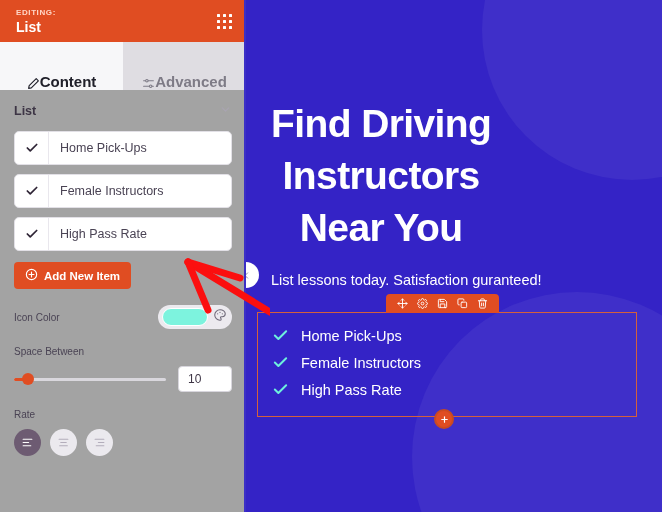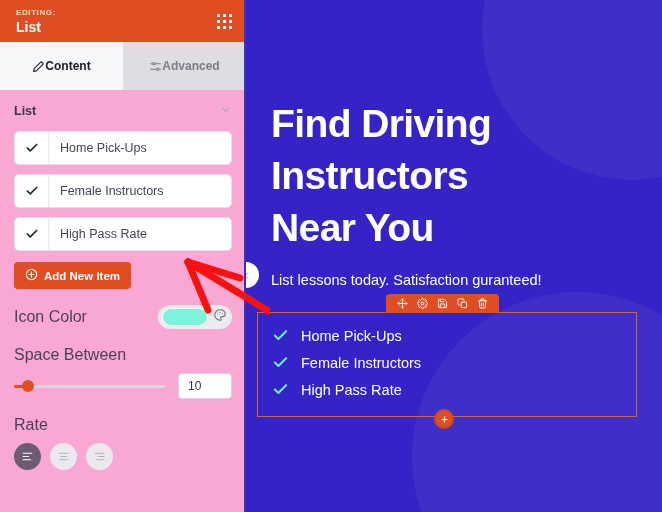--- a/index.html
+++ b/index.html
@@ -12,21 +12,21 @@
   #app {
     position: relative;
     width: 662px; height: 512px;
     display: flex;
   }
 
   
   .panel {
     position: relative;
     width: 246px; height: 512px;
-    background: #f9a8d4;
+    background: #a3a3a3;
     display: flex; flex-direction: column;
     flex: none;
   }
   .panel-edge {
     position: absolute; top: 0; right: 0;
     width: 2px; height: 512px;
     background: #3b2fc6;
   }
 
   .panel-header {
@@ -44,22 +44,22 @@
   }
   .editing-title { font-size: 14px; font-weight: 700; color: #fff; }
   .grid-dots {
     display: grid; grid-template-columns: repeat(3, 3px);
     grid-gap: 3px; cursor: pointer;
   }
   .grid-dots i { width: 3px; height: 3px; background: #fff; display: block; border-radius: .5px; }
 
   .tabs { height: 48px; display: flex; flex: none; }
   .tab {
-    flex: 1; display: flex; align-items: center; justify-content: center;
-    font-size: 12px; cursor: pointer;
+    flex: 1; display: flex; align-items: flex-end; justify-content: center;
+    font-size: 15px; cursor: pointer;
   }
   .tab.active { background: #f7f7f9; color: #20202a; font-weight: 600; }
   .tab.inactive { background: #dfdde2; color: #7e7b86; font-weight: 700; }
   .tab svg { display: block; }
 
   .panel-body { flex: 1; overflow: hidden; padding: 0 14px; }
 
   .section-head {
     height: 38px; display: flex; align-items: center;
     justify-content: space-between; cursor: pointer;
@@ -86,21 +86,21 @@
   .add-btn {
     margin-top: 11px;
     height: 27px; background: #e04d22; border: none; border-radius: 4px;
     color: #fff; font-size: 11.5px; font-weight: 700;
     display: inline-flex; align-items: center; gap: 6px;
     padding: 0 11px; cursor: pointer;
     font-family: "Liberation Sans", sans-serif;
     align-self: flex-start;
   }
 
-  .ctrl-label { font-size: 16px; color: #4a4354; }
+  .ctrl-label { font-size: 10px; color: #4a4354; }
 
   .row-color {
     display: flex; align-items: center; justify-content: space-between;
     margin-top: 16px;
   }
   .color-pill {
     width: 74px; height: 24px; background: #eceaef; border-radius: 12px;
     display: flex; align-items: center; padding: 0 4px; gap: 5px; cursor: pointer;
   }
   .swatch {
@@ -142,20 +142,21 @@
   }
   .deco { position: absolute; border-radius: 50%; background: rgba(255,255,255,.055); }
   .deco-tr { width: 300px; height: 300px; right: -120px; top: -120px; }
   .deco-br { width: 330px; height: 330px; right: -80px; bottom: -110px; }
 
   .hero-title {
     position: absolute; left: 25px; top: 98px;
     font-size: 39px; line-height: 52px; font-weight: 700;
     color: #ffffff; letter-spacing: -.6px;
     white-space: pre-line;
+    text-align: center;
   }
   .hero-sub {
     position: absolute; left: 25px; top: 272px;
     font-size: 14.5px; color: #ffffff; font-weight: 400;
   }
 
   .collapse-btn {
     position: absolute; left: -13px; top: 262px;
     width: 26px; height: 26px; border-radius: 50%;
     background: #ffffff; display: flex; align-items: center; justify-content: center;

